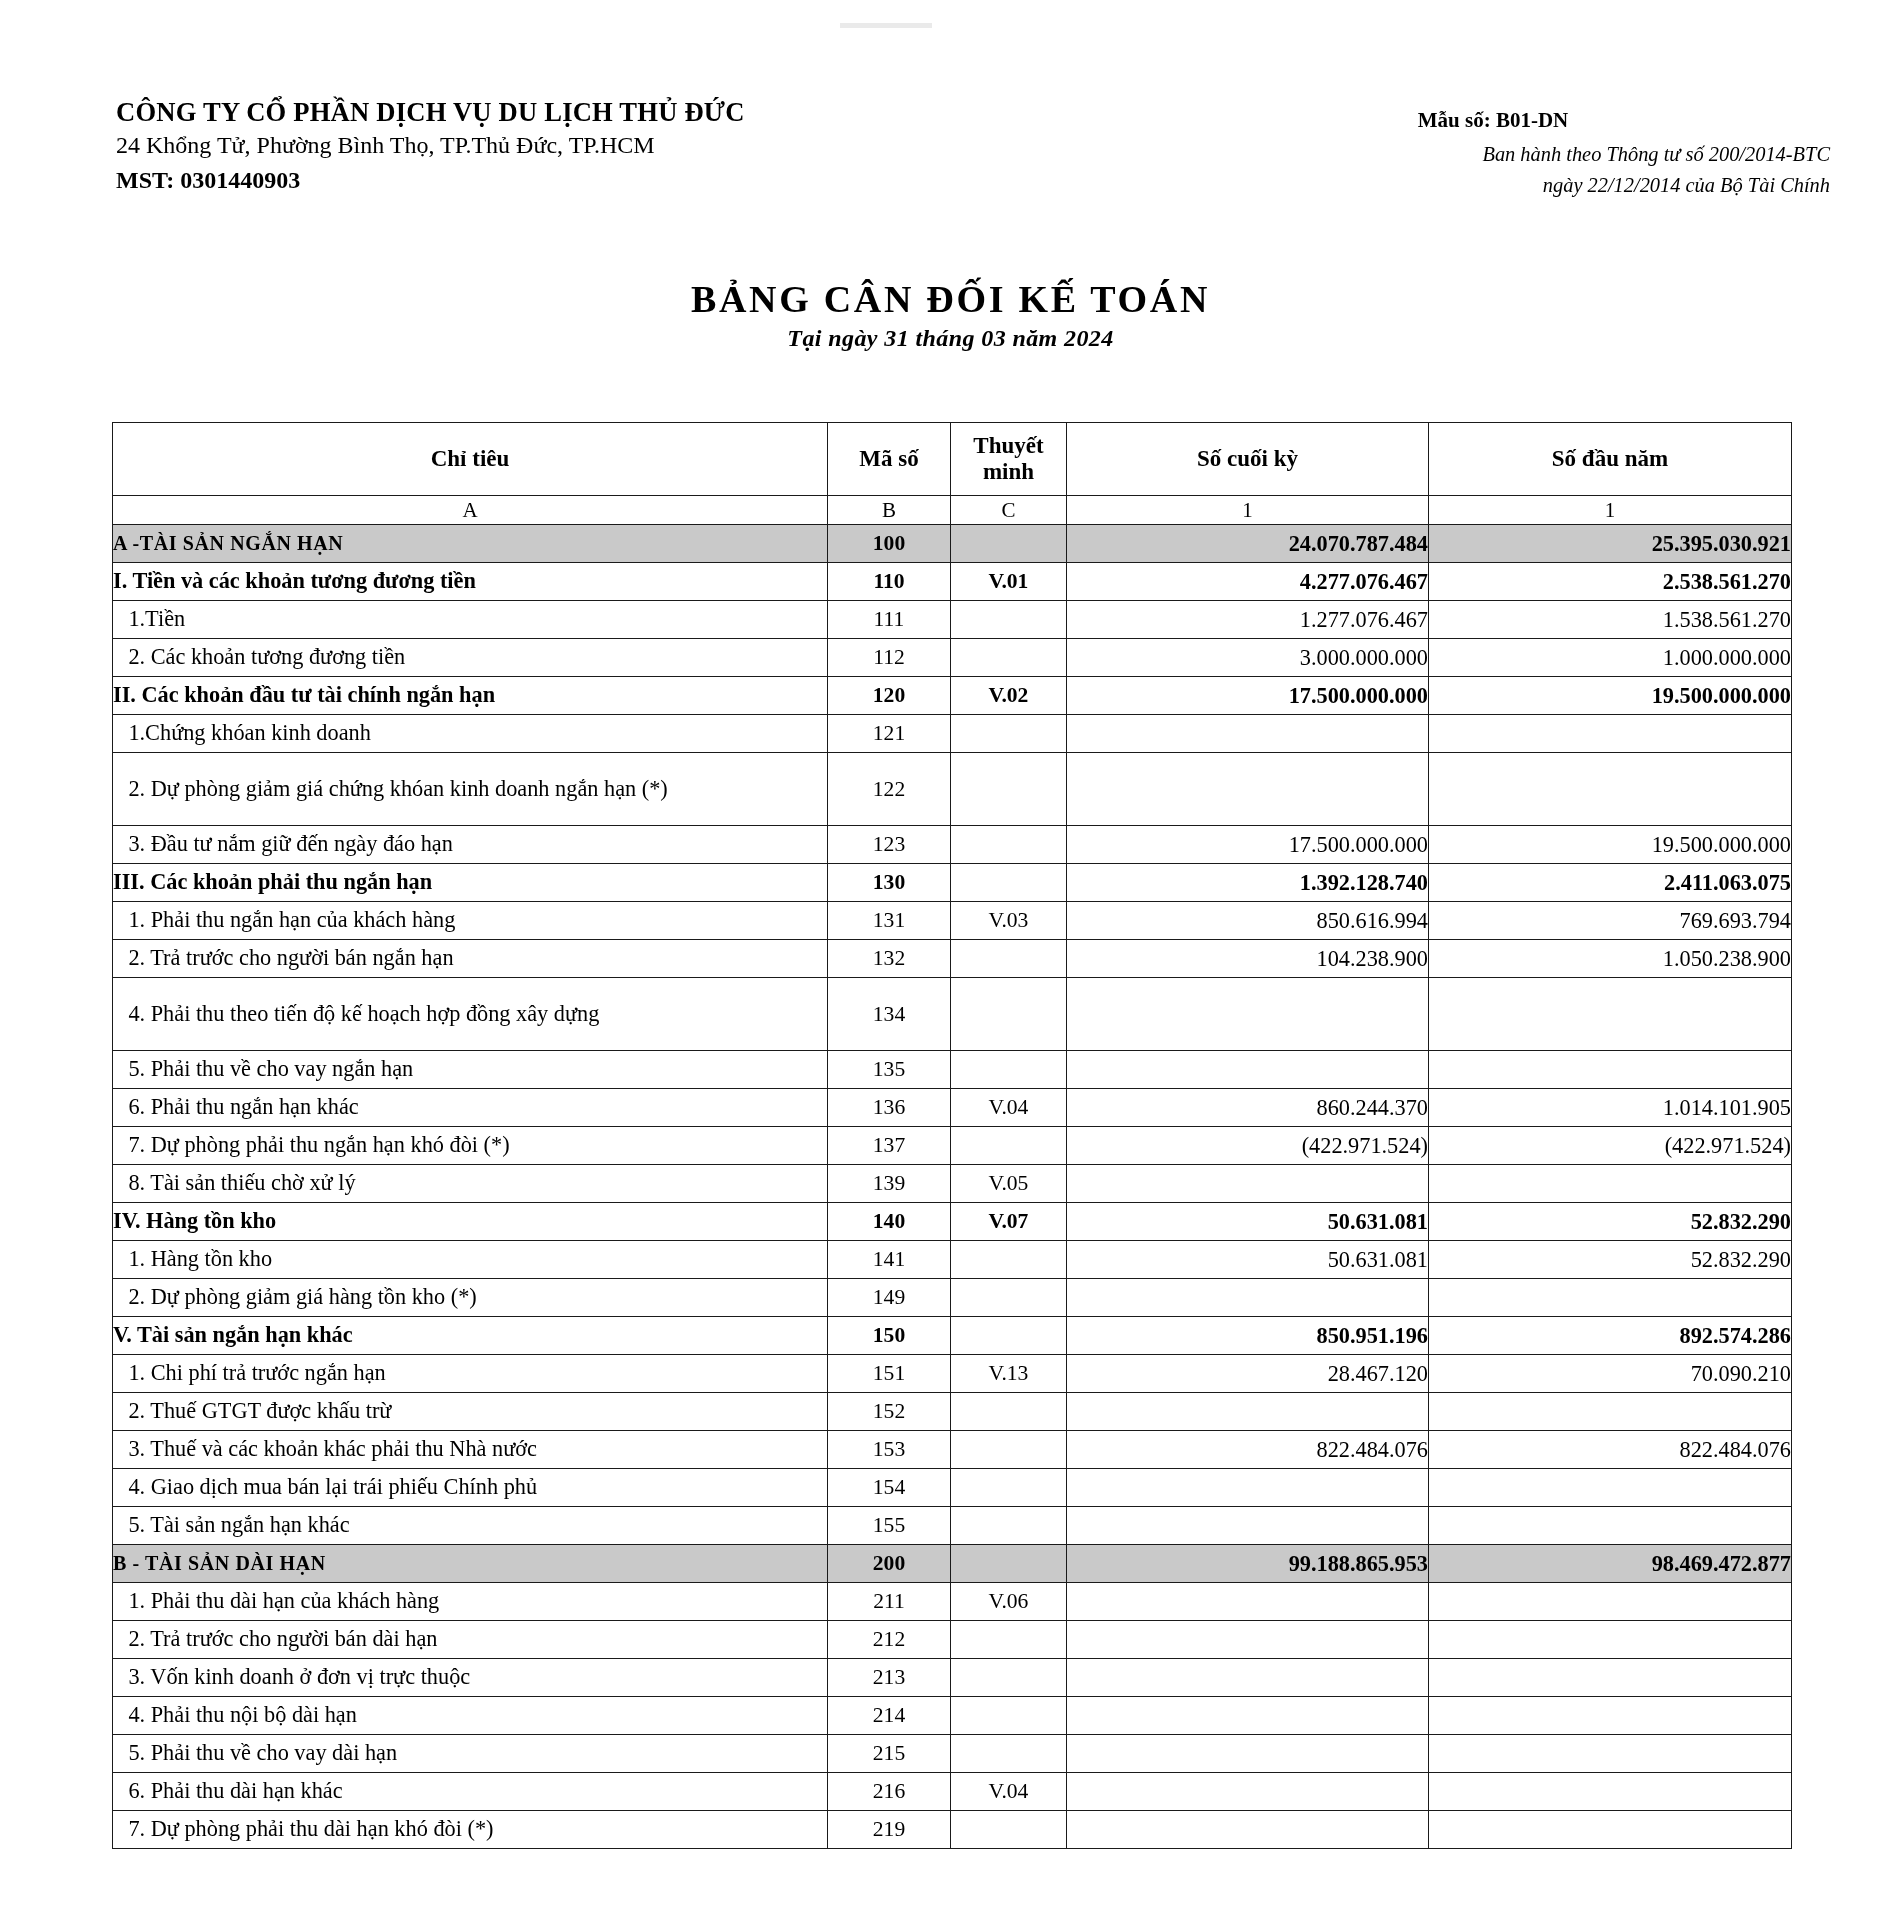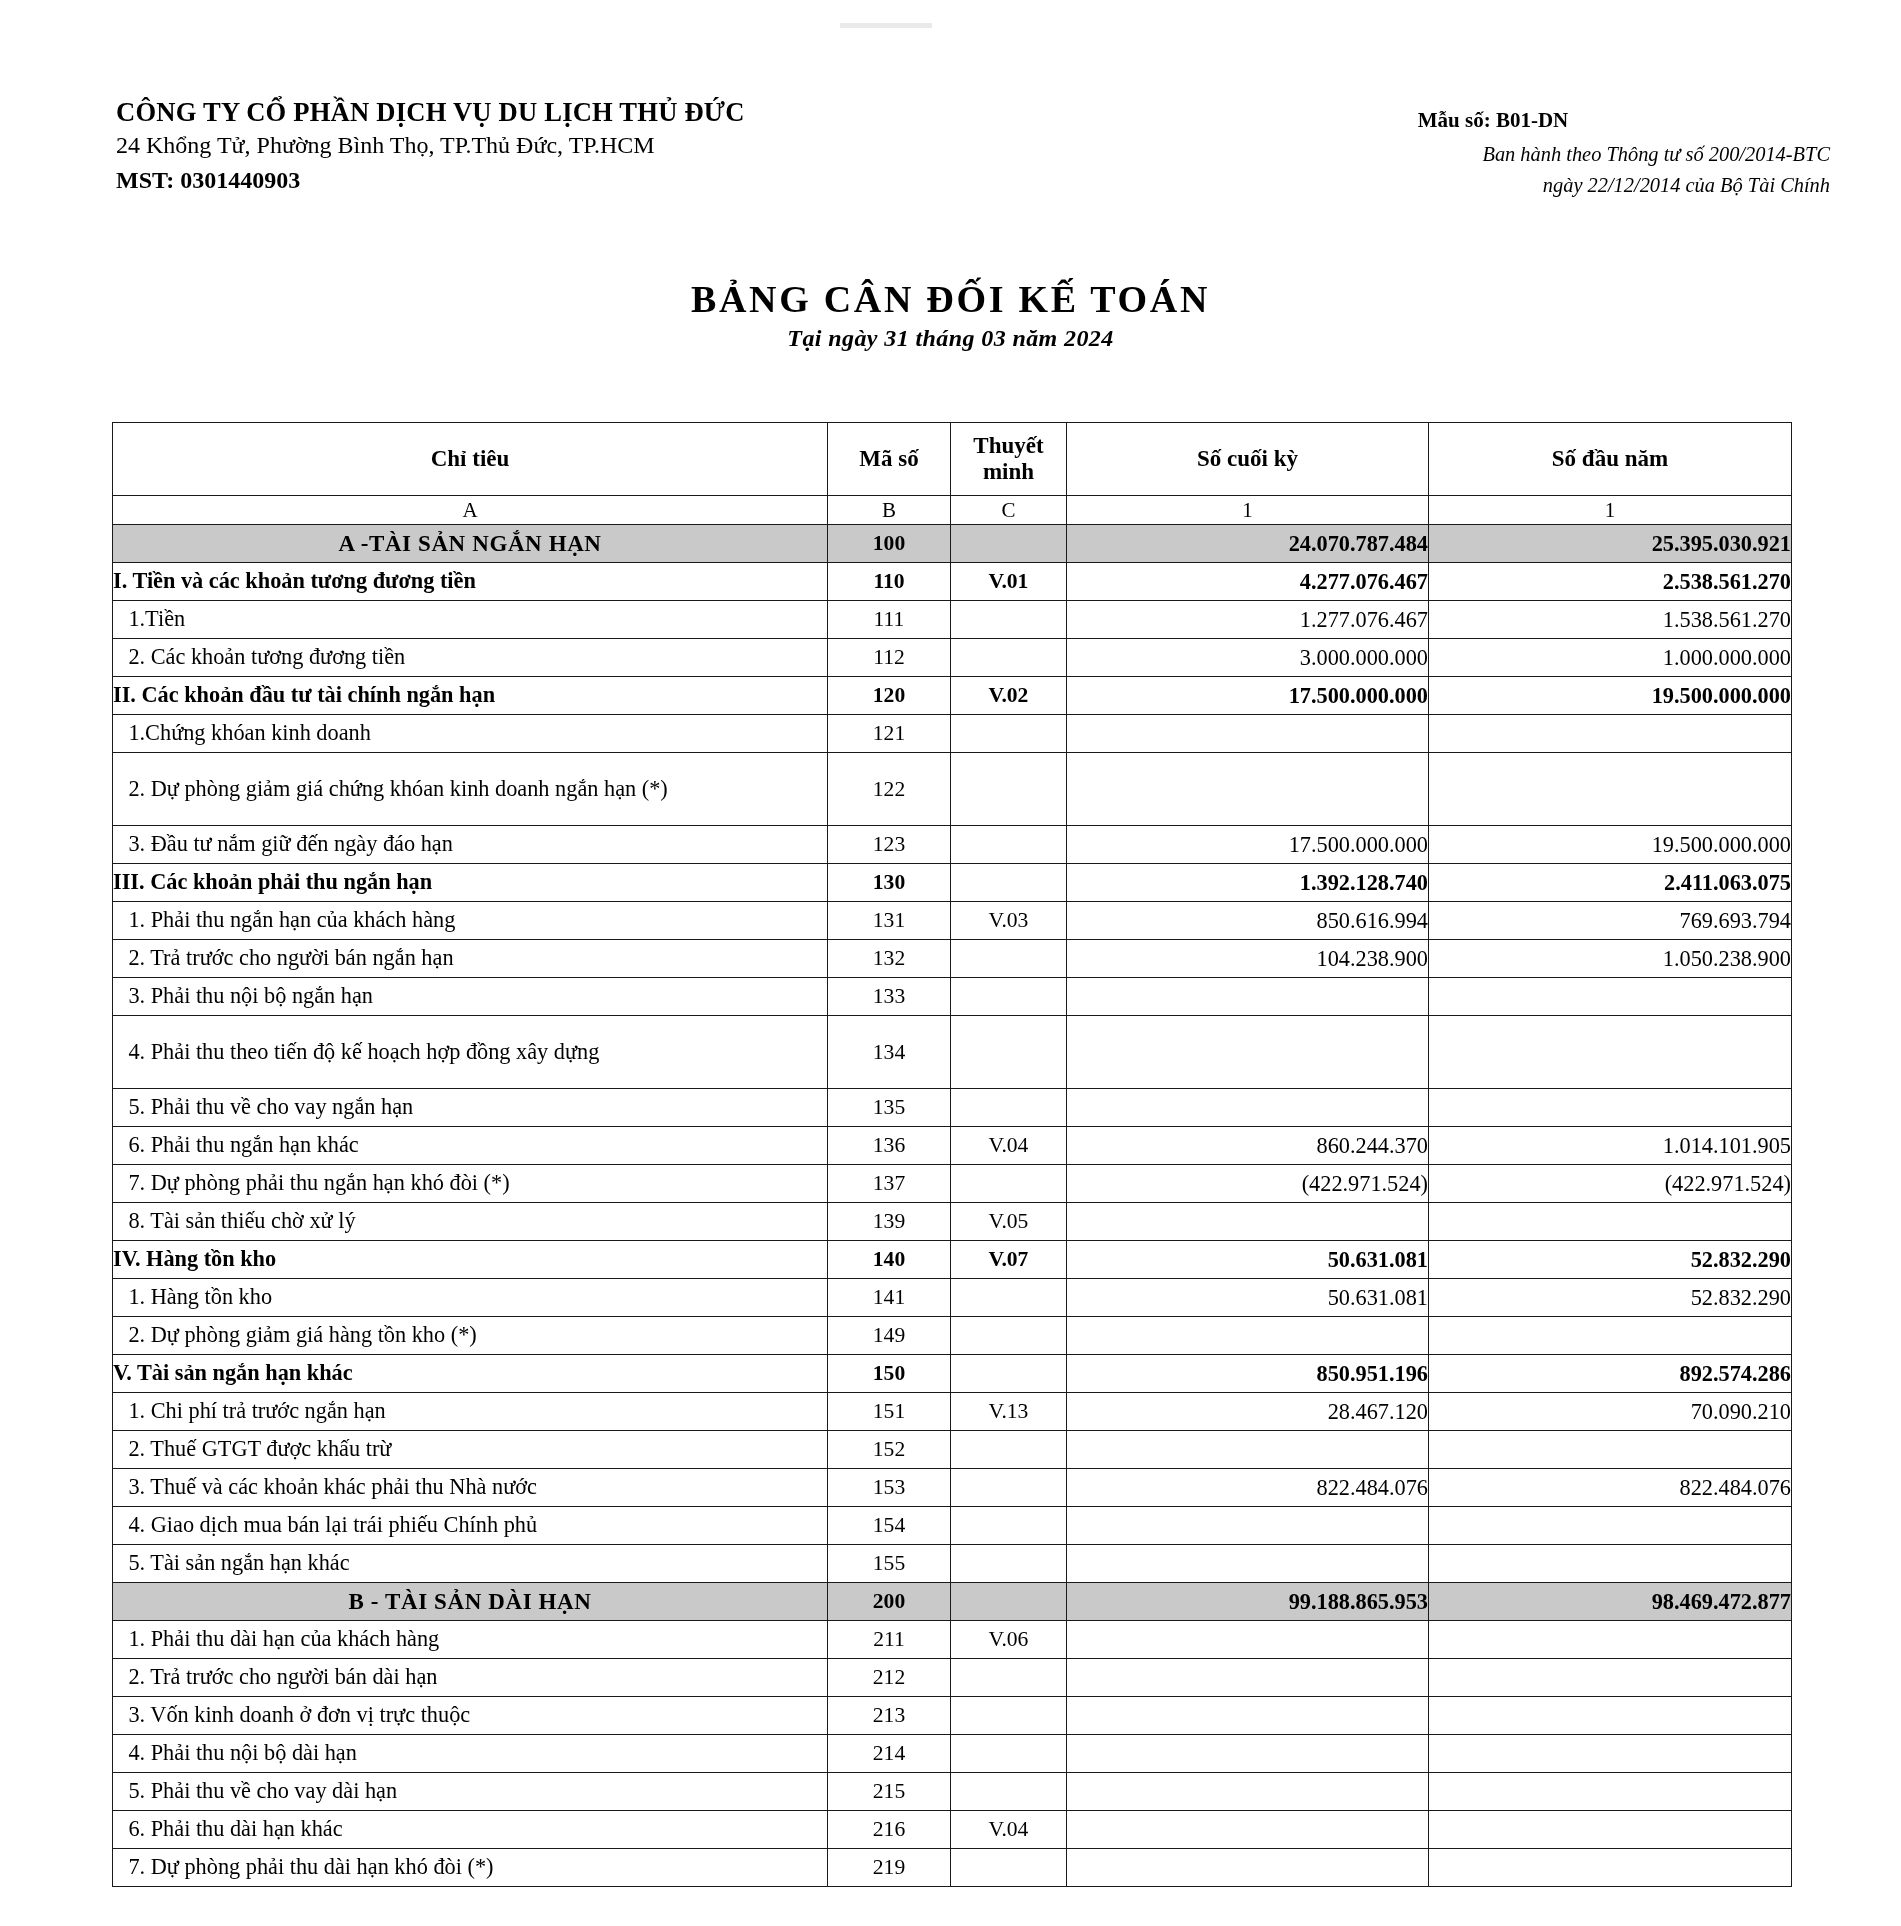--- a/index.html
+++ b/index.html
@@ -165,21 +165,21 @@
     text-align: right;
     font-size: 22.3px;
     padding-right: 23px;
   }
 
   tr.r-normal td { height: 37px; }
   tr.r-tall td   { height: 72px; }
 
   
   tr.lvl-major > td { background: #c9c9c9; font-weight: bold; }
-  tr.lvl-major td.cell-name { font-size: 23px; letter-spacing: 0.6px; text-align: center; }
+  tr.lvl-major td.cell-name { font-size: 20px; letter-spacing: 0.6px; }
   tr.lvl-major td.cell-code { font-weight: bold; }
   tr.lvl-major td.cell-num  { font-weight: bold; padding-left: 36px; }
 
   tr.lvl-section td.cell-name,
   tr.lvl-section td.cell-code,
   tr.lvl-section td.cell-note,
   tr.lvl-section td.cell-num { font-weight: bold; }
   
   .scan-speck {
     position: absolute;
@@ -312,27 +312,20 @@
             <td class="cell-num">850.616.994</td>
             <td class="cell-num">769.693.794</td>
           </tr>
           <tr class="lvl-item r-normal">
             <td class="cell-name indent">2. Trả trước cho người bán ngắn hạn</td>
             <td class="cell-code">132</td>
             <td class="cell-note"></td>
             <td class="cell-num">104.238.900</td>
             <td class="cell-num">1.050.238.900</td>
           </tr>
-          <tr class="lvl-item r-normal">
-            <td class="cell-name indent">3. Phải thu nội bộ ngắn hạn</td>
-            <td class="cell-code">133</td>
-            <td class="cell-note"></td>
-            <td class="cell-num"></td>
-            <td class="cell-num"></td>
-          </tr>
           <tr class="lvl-item r-tall">
             <td class="cell-name indent">4. Phải thu theo tiến độ kế hoạch hợp đồng xây dựng</td>
             <td class="cell-code">134</td>
             <td class="cell-note"></td>
             <td class="cell-num"></td>
             <td class="cell-num"></td>
           </tr>
           <tr class="lvl-item r-normal">
             <td class="cell-name indent">5. Phải thu về cho vay ngắn hạn</td>
             <td class="cell-code">135</td>

